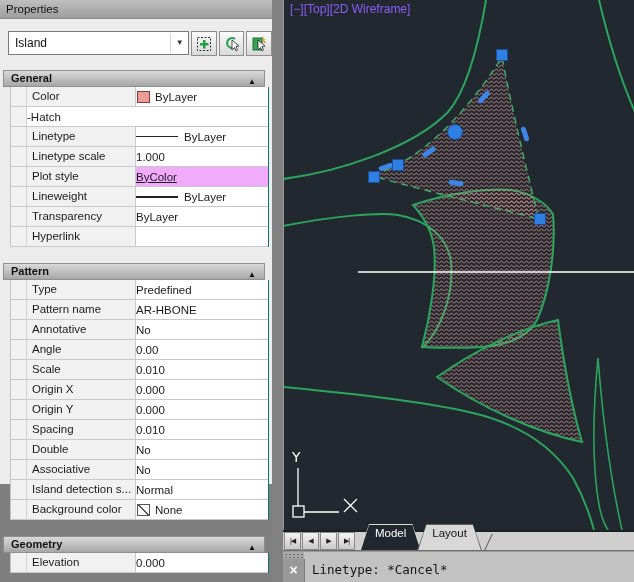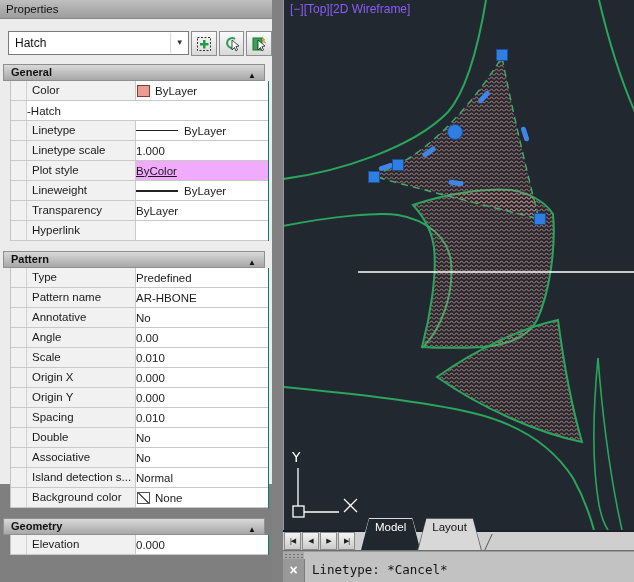--- a/index.html
+++ b/index.html
@@ -15,21 +15,21 @@
   .combo{width:182px;height:22px;background:#fff;border:1px solid #7a7a7a;
          display:flex;align-items:center;font-size:12px;color:#111;}
   .combo-text{flex:1;padding-left:6px;}
   .combo-arrow{width:17px;text-align:center;font-size:8px;color:#333;
                border-left:1px solid #d6d6d6;line-height:20px;}
   .tbtn{width:24px;height:23px;margin-left:2px;border:1px solid #8e8e8e;
         background:linear-gradient(#fbfbfb,#d9d9d9);display:flex;
         align-items:center;justify-content:center;}
   .tbtn:first-of-type{margin-left:6px;}
 
-  .sect{margin:10px 0 0 3px;width:262px;height:17px;position:relative;
+  .sect{margin:16px 0 0 3px;width:262px;height:17px;position:relative;
         background:linear-gradient(#d9d9d9,#a7a7a7);border:1px solid #8f8f8f;
         box-sizing:border-box;font-size:11px;font-weight:bold;color:#111;
         line-height:15px;padding-left:7px;}
   .sect:first-of-type{margin-top:9px;}
   .sect .arrow{position:absolute;right:8px;top:3px;font-size:8px;font-weight:normal;}
 
   .rows{width:257px;margin-left:10px;border-left:1px solid #c3c3c3;
         border-right:1px solid #0f766e;}
   .prow{display:flex;height:19px;border-bottom:1px solid #c9c9c9;font-size:11.5px;color:#1a1a1a;}
   .gutter{width:15px;background:#f1f1f1;border-right:1px solid #d2d2d2;}
@@ -56,21 +56,21 @@
   .vp-label span{margin:0;}
 
   
   .tabbar{position:absolute;left:283px;top:530px;width:351px;height:21px;
           background:#cfcfcf;border-top:2px solid #1a2026;
           border-bottom:1px solid #6f6f6f;box-sizing:border-box;display:flex;align-items:flex-end;}
   .navbtns{display:flex;margin:0 4px 0 1px;}
   .navbtn{width:15px;height:16px;margin-right:1px;border:1px solid #8a8a8a;
           background:linear-gradient(#f4f4f4,#cacaca);font-size:7px;color:#222;
           text-align:center;line-height:15px;letter-spacing:-1px;overflow:hidden;}
-  .tab{height:32px;padding:1px 1px 0 1px;box-sizing:border-box;
+  .tab{height:26px;padding:1px 1px 0 1px;box-sizing:border-box;
        clip-path:polygon(9px 0,calc(100% - 9px) 0,100% 100%,0 100%);}
   .tab-inner{height:100%;padding:0 14px;font-size:11.5px;line-height:16px;
              clip-path:polygon(8px 0,calc(100% - 8px) 0,100% 100%,0 100%);}
   .tab.model{background:#dcdcdc;}
   .tab.model .tab-inner{background:#20272e;color:#fff;}
   .tab.layout{background:#606060;margin-left:-4px;}
   .tab.layout .tab-inner{background:#d8d8d8;color:#111;}
   .tab-slash{width:1px;height:16px;background:#555;transform:skewX(-25deg);margin-left:6px;}
 
   
@@ -88,21 +88,21 @@
 </head>
 <body>
 
 <div class="app">
 
   <div class="palette">
     <div class="pal-title">Properties</div>
 
     <div class="pal-toolbar">
       <div class="combo">
-        <span class="combo-text">Hatch</span>
+        <span class="combo-text">Island</span>
         <span class="combo-arrow">▼</span>
       </div>
       <div class="tbtn">
         <svg width="16" height="16">
           <rect x="1.5" y="1.5" width="13" height="13" fill="none" stroke="#333" stroke-dasharray="2 1.5"></rect>
           <rect x="7" y="4" width="2.5" height="8.5" fill="#1f9d40"></rect>
           <rect x="4" y="7" width="8.5" height="2.5" fill="#1f9d40"></rect>
         </svg>
       </div>
       <div class="tbtn">

